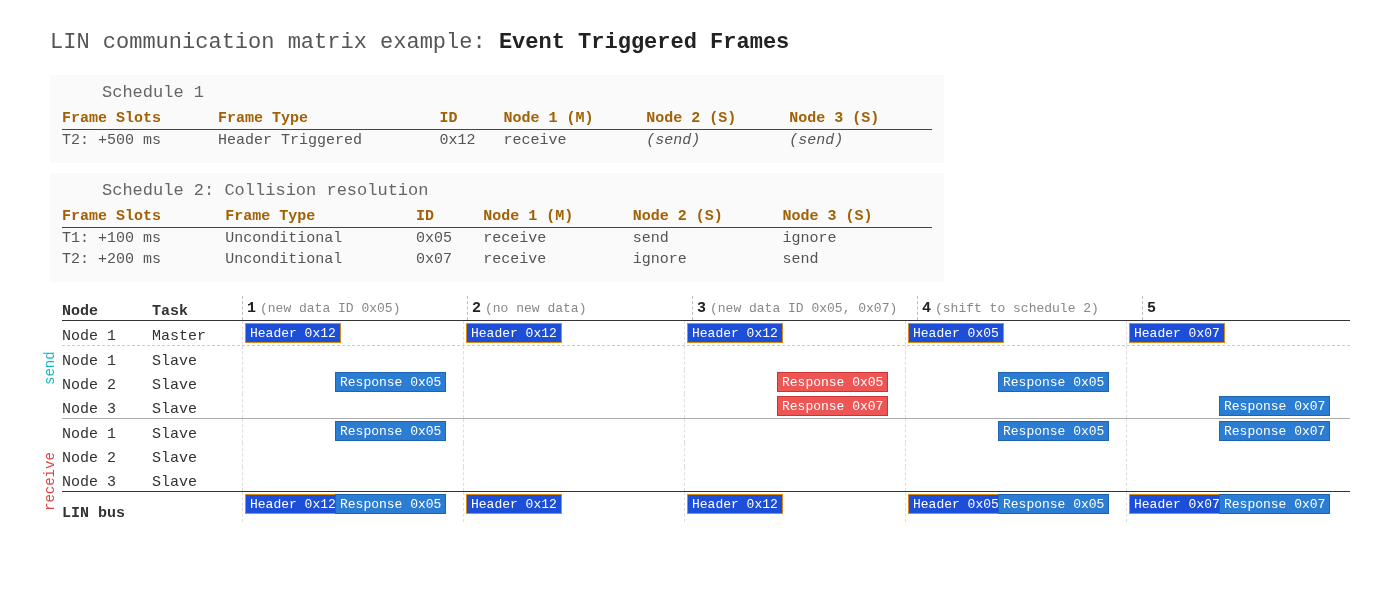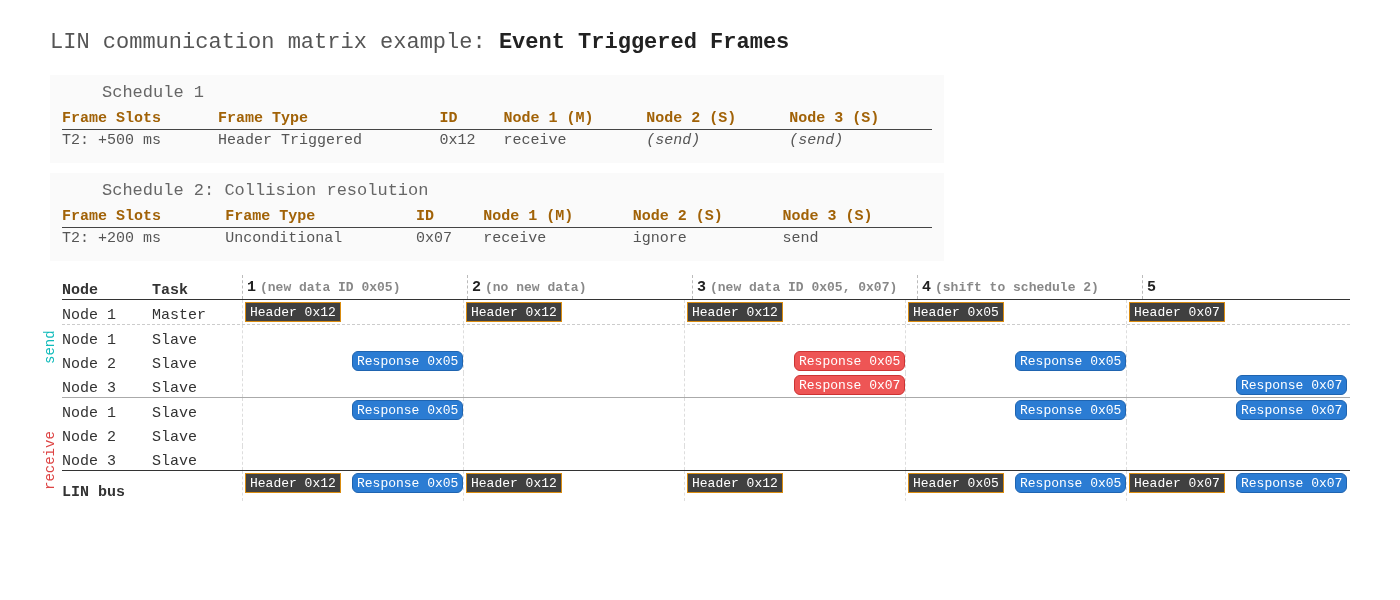--- a/index.html
+++ b/index.html
@@ -66,43 +66,43 @@
     align-items: flex-end;
     height: 24px;
     font-size: 15px;
   }
   .tm-headrow { font-weight: bold; border-bottom: 1px solid #333; }
   .tm-col-node { width: 90px; flex: none; }
   .tm-col-task { width: 90px; flex: none; }
   .tm-col-slot { width: 220px; flex: none; position: relative; border-left: 1px dashed transparent; height:100%; display:flex; align-items:center; }
   .tm-headrow .tm-col-slot { border-left: 1px dashed #bbb; padding-left:4px; }
   .tm-headrow .slot-num { font-weight: bold; color:#222; margin-right:4px;}
-  .tm-headrow .slot-note { font-weight: bold; color:#888; font-size:13px; }
+  .tm-headrow .slot-note { font-weight: normal; color:#888; font-size:13px; }
 
   .tm-row.sep-top    { border-top: 1px solid #aaa; }
   .tm-row.sep-dashed { border-top: 1px dashed #ccc; }
   .tm-row.sep-bus    { border-top: 1px solid #333; height:30px; }
   .tm-row .tm-col-slot { border-left: 1px dashed #ddd; }
 
   .badge {
     position: absolute;
     top: 2px;
     height: 20px;
     line-height: 20px;
     font-size: 13px;
     color: #fff;
     padding: 0 4px;
     box-sizing: border-box;
     white-space: nowrap;
   }
-  .b-header   { background: #404040; border:1px solid #d98c10; }
+  .b-header   { background: #1d4ed8; border:1px solid #d98c10; }
   .b-resp     { background: #2b7cd3; border:1px solid #1f64b0; }
   .b-respcol  { background: #e55; border:1px solid #c33; }
   .pos-left  { left: 2px; }
-  .pos-right { left: 109px; border-radius: 6px; }
+  .pos-right { left: 92px; }
 
   .vlabel {
     position: absolute;
     left: -8px;
     font-size: 14px;
     writing-mode: vertical-rl;
     transform: rotate(180deg);
     text-align: center;
   }
   .vlabel.send { color:#1bb; top: 42px; height:60px; }
@@ -150,20 +150,28 @@
       <tbody>
           <tr>
         <th>Frame Slots</th>
         <th>Frame Type</th>
         <th>ID</th>
         <th>Node 1 (M)</th>
         <th>Node 2 (S)</th>
         <th>Node 3 (S)</th>
       </tr>
       <tr>
+        <td>T1: +100 ms</td>
+        <td>Unconditional</td>
+        <td class="c-id">0x05</td>
+        <td class="c-recv">receive</td>
+        <td class="c-send">send</td>
+        <td class="c-ignore">ignore</td>
+      </tr>
+      <tr>
         <td>T2: +200 ms</td>
         <td>Unconditional</td>
         <td class="c-id">0x07</td>
         <td class="c-recv">receive</td>
         <td class="c-ignore">ignore</td>
         <td class="c-send">send</td>
       </tr>
     </tbody>
       </table>
   </div>

